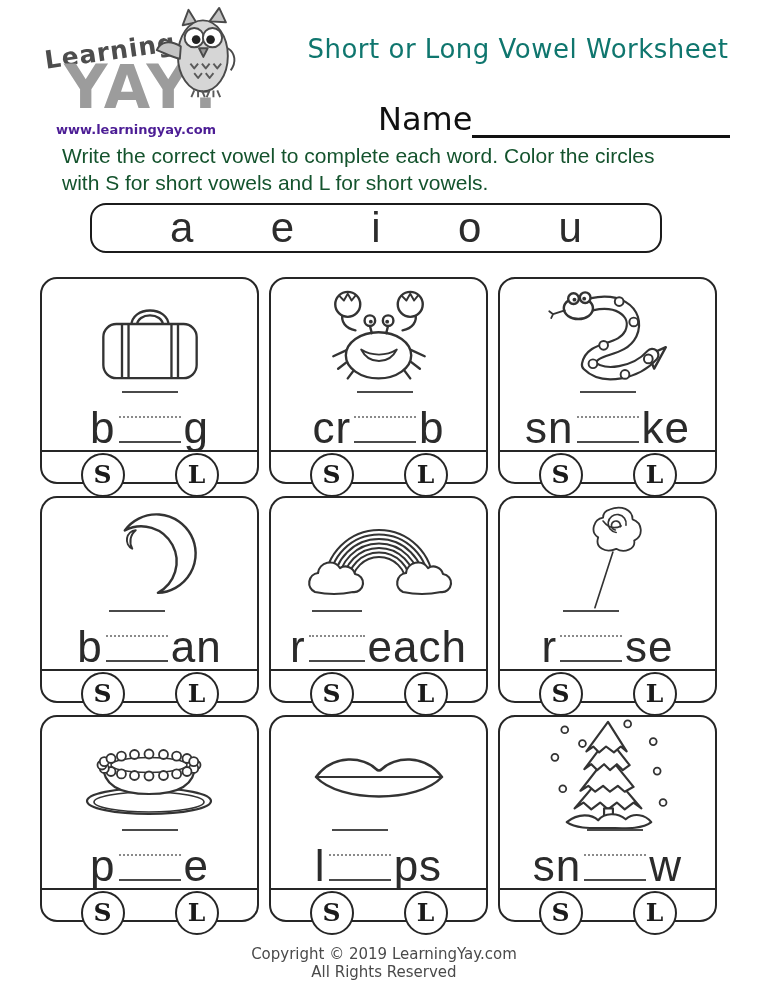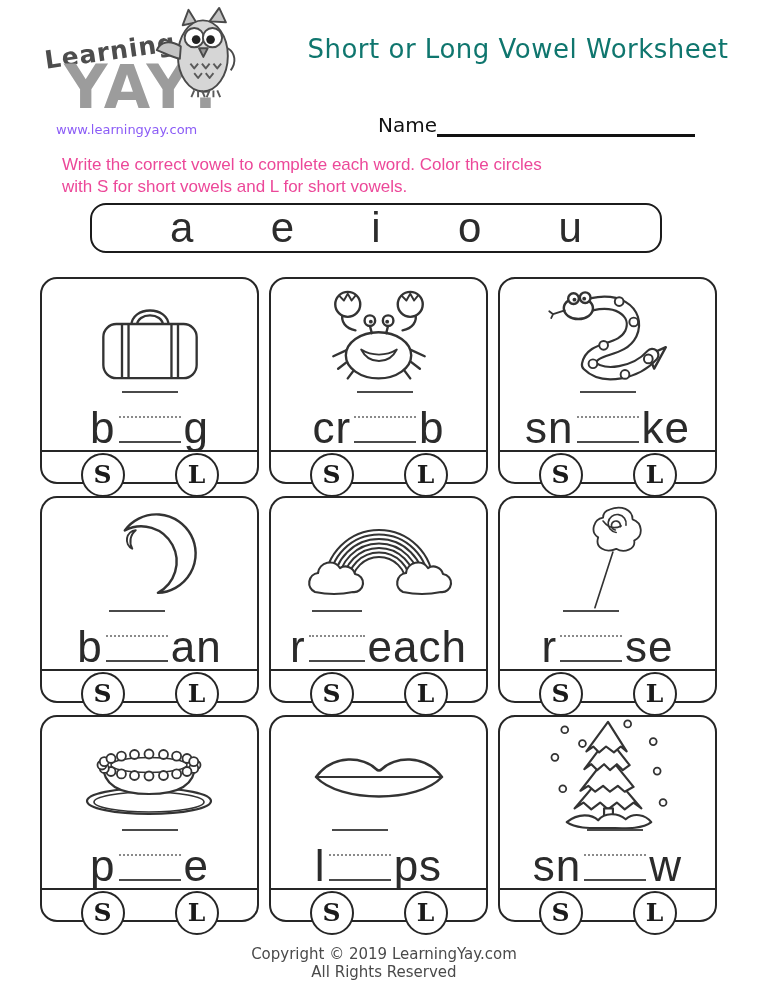--- a/index.html
+++ b/index.html
@@ -5,32 +5,32 @@
   html,body{margin:0;padding:0;background:#e8e8e8;}
   .page{position:relative;width:768px;height:994px;background:#ffffff;
         font-family:"Liberation Sans",sans-serif;overflow:hidden;margin:0 auto;}
 
   
   .logo-block{position:absolute;left:36px;top:6px;width:235px;height:140px;}
   .logo-learning{position:absolute;left:8px;top:30px;transform:rotate(-8deg);
       font-family:"DejaVu Sans",sans-serif;font-weight:bold;font-size:25px;color:#4d4d4d;letter-spacing:1px;}
   .logo-yay{position:absolute;left:28px;top:46px;font-family:"DejaVu Sans",sans-serif;
       font-weight:900;font-size:60px;color:#9c9c9c;letter-spacing:2px;}
-  .logo-url{position:absolute;left:20px;top:116px;font-size:13px;color:#8b5cf6;font-family:"DejaVu Sans",sans-serif;}
+  .logo-url{position:absolute;left:20px;top:116px;font-size:13px;color:#4c1d95;font-family:"DejaVu Sans",sans-serif;font-weight:bold;}
   .owl{position:absolute;left:112px;top:0px;}
 
   .title{position:absolute;left:288px;top:34px;width:460px;text-align:center;
       font-family:"DejaVu Sans",sans-serif;font-size:26px;color:#0f766e;letter-spacing:0.5px;}
   .name-row{position:absolute;left:378px;top:100px;display:flex;align-items:flex-end;
-      font-family:"DejaVu Sans",sans-serif;font-size:20px;color:#111;}
+      font-family:"DejaVu Sans",sans-serif;font-size:32px;color:#111;}
   .name-line{display:inline-block;width:258px;height:34px;border-bottom:3px solid #111;}
 
   
-  .instructions{position:absolute;left:62px;top:154px;width:660px;
-      font-size:17px;line-height:1.3;color:#ec4899;}
+  .instructions{position:absolute;left:62px;top:142px;width:660px;
+      font-size:21px;line-height:1.3;color:#14532d;}
 
   
   .vowel-box{position:absolute;left:90px;top:203px;width:572px;height:50px;
       border:2.5px solid #1b1b1b;border-radius:16px;display:flex;align-items:center;
       justify-content:space-between;padding:0 78px;box-sizing:border-box;}
   .vowel{font-size:42px;font-weight:300;color:#2c2c2c;line-height:1;}
 
   
   .grid{position:absolute;left:40px;top:277px;width:678px;display:grid;
       grid-template-columns:repeat(3,219px);grid-auto-rows:207px;column-gap:10px;row-gap:12px;}

